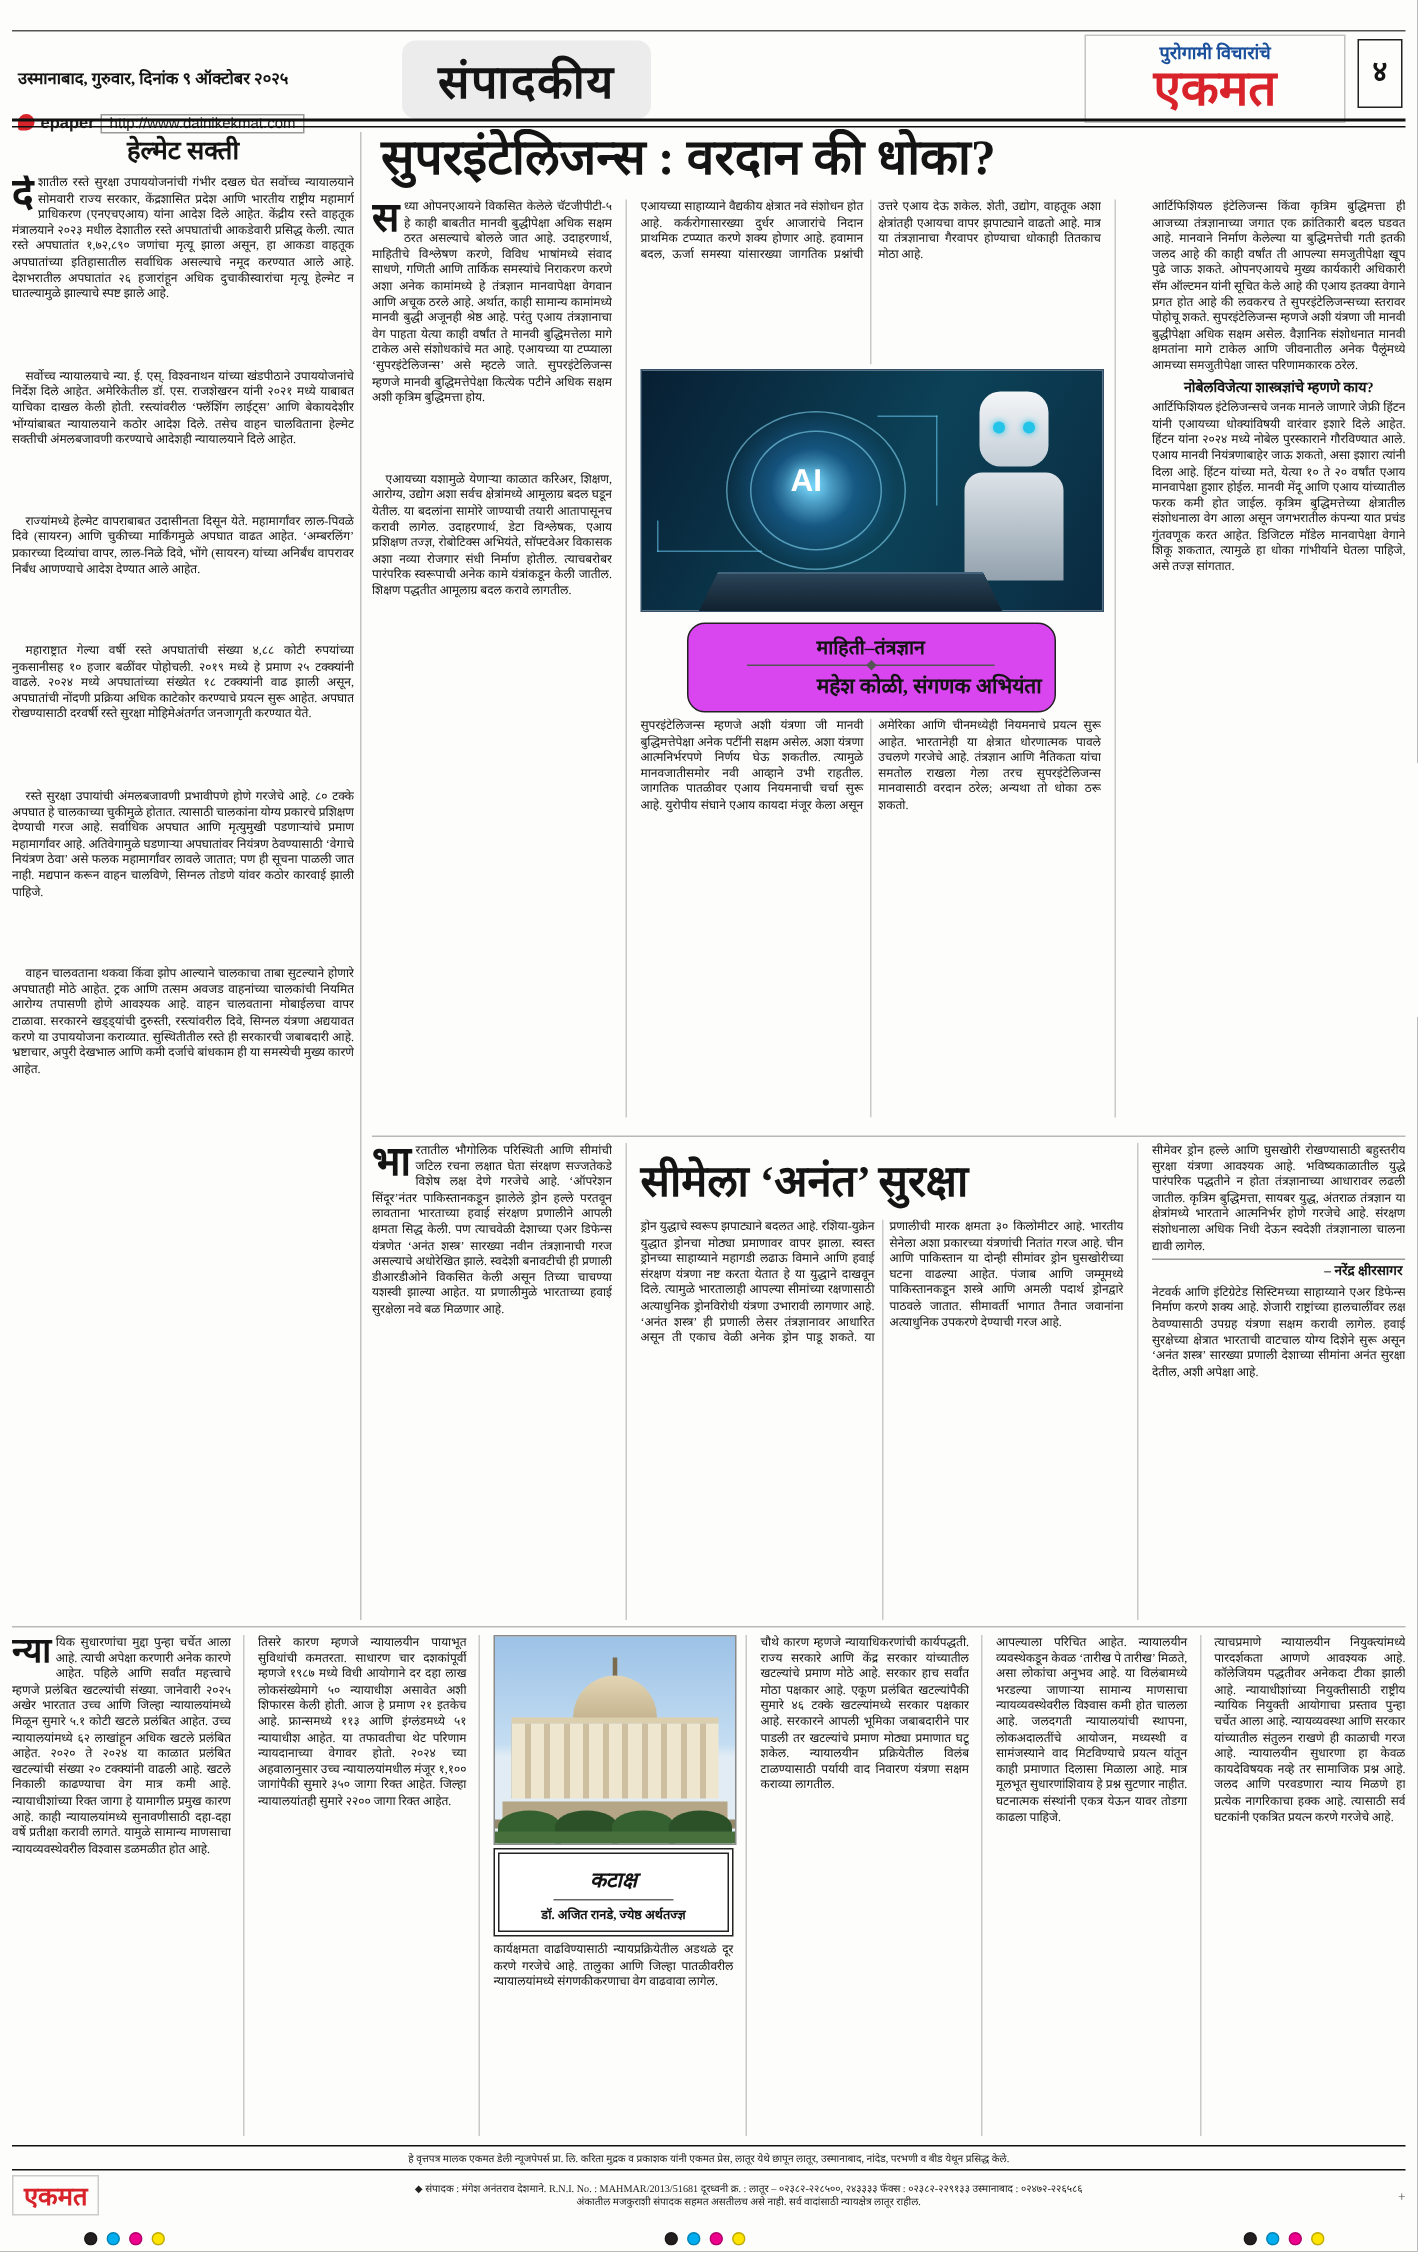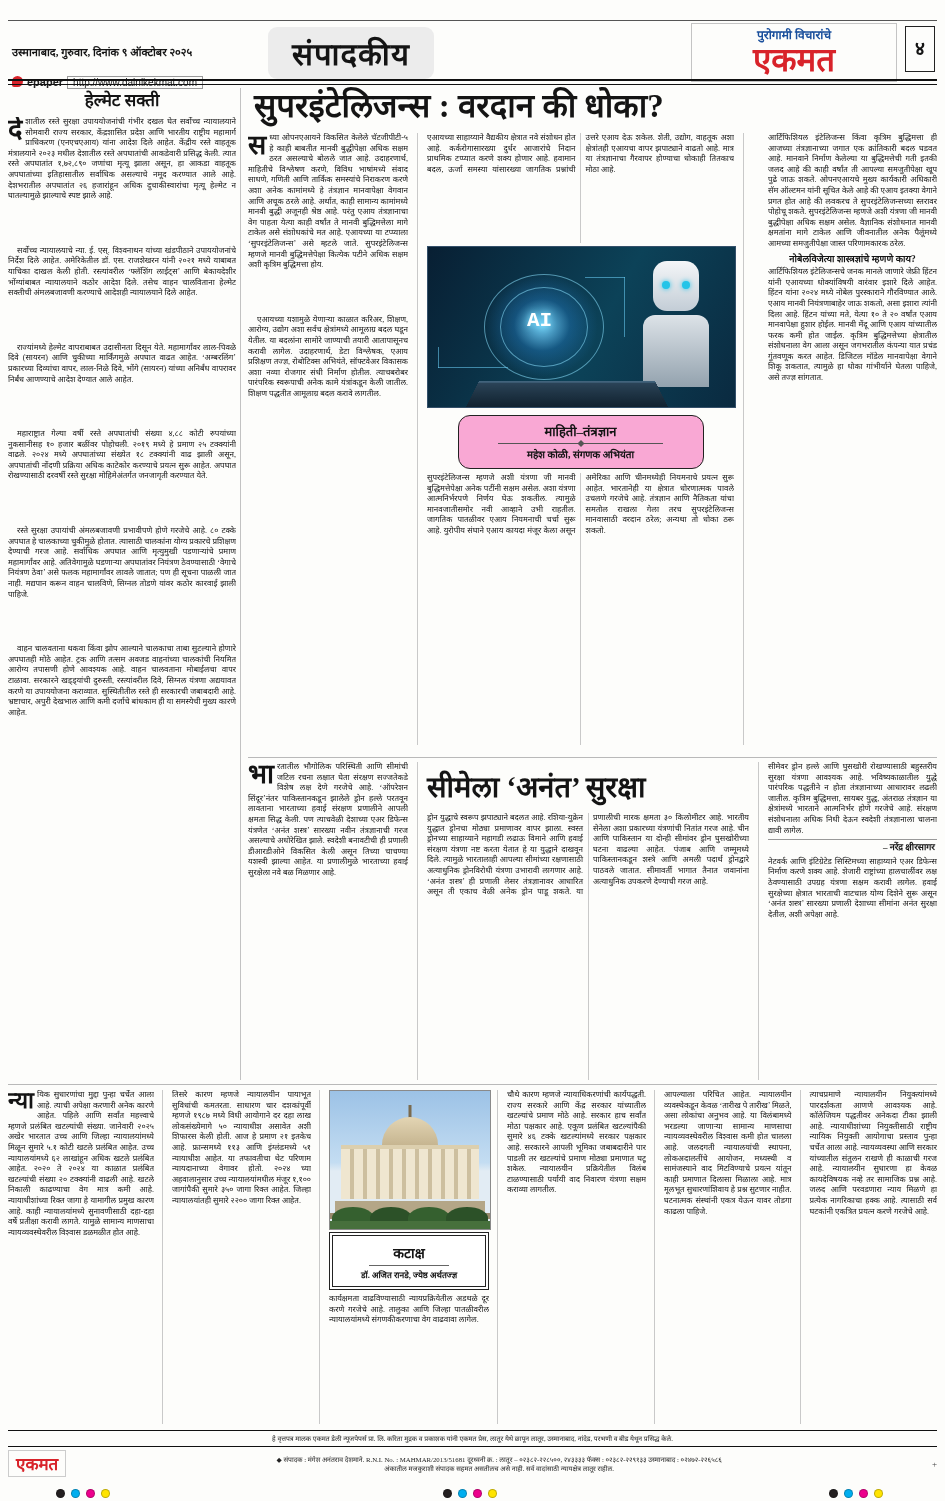--- a/index.html
+++ b/index.html
@@ -14,21 +14,21 @@
 
   
   .topline{position:absolute;left:8px;right:8px;top:20px;border-top:1px solid #555;}
   .dateline{position:absolute;left:12px;top:44px;font-size:11px;font-weight:bold;}
   .epaper-row{position:absolute;left:12px;top:76px;display:flex;align-items:flex-start;gap:4px;font-family:Liberation Sans, sans-serif;}
   .epaper-icon{width:11px;height:11px;border-radius:50% 50% 50% 2px;background:var(--red);display:inline-block;}
   .epaper-label{font-size:11px;font-weight:bold;color:#222;}
   .epaper-url{font-size:10px;border:1px solid #999;padding:0 5px;color:#222;text-decoration:none;}
   .section-box{position:absolute;left:268px;top:27px;background:#ececec;border-radius:9px;
                padding:5px 24px;font-size:31px;font-weight:bold;letter-spacing:1px;}
-  .masthead{position:absolute;right:48px;top:23px;width:160px;text-align:center;border:1px solid #c4c4c4;padding:2px 22px 4px;}
+  .masthead{position:absolute;right:48px;top:23px;width:160px;text-align:center;border:1px solid #c4c4c4;padding:2px 6px 4px;}
   .masthead .tagline{font-size:12px;font-weight:bold;color:var(--blue);}
   .masthead .name{font-size:33px;line-height:34px;font-weight:bold;color:var(--red);}
   .pagenum{position:absolute;right:10px;top:26px;width:28px;height:44px;border:1.5px solid #222;
            text-align:center;line-height:44px;font-size:19px;font-weight:bold;}
   .headrule{position:absolute;left:8px;right:8px;top:79px;height:3px;border-top:2px solid #111;border-bottom:1px solid #111;}
 
   
   .bodytext{font-size:8px;line-height:10.6px;text-align:justify;overflow:hidden;}
   .bodytext p{margin:0 0 3px;}
   .bodytext p + p{text-indent:9px;margin-top:44px;}
@@ -54,41 +54,41 @@
 
   
   .img-ai{position:relative;width:100%;height:160px;margin:3px 0;flex:none;overflow:hidden;
           background:linear-gradient(118deg,#081f33 0%,#0c4258 55%,#0a2a40 100%);border:1px solid #34506a;}
   .ai-glow{position:absolute;left:58px;top:26px;width:112px;height:104px;border-radius:50%;
            background:radial-gradient(closest-side,rgba(120,215,255,.95),rgba(40,140,220,.35),transparent);}
   .ai-ring{position:absolute;border:1px solid rgba(140,225,255,.55);border-radius:50%;}
   .ai-ring.r1{left:72px;top:40px;width:86px;height:78px;}
   .ai-ring.r2{left:56px;top:27px;width:118px;height:104px;}
   .ai-label{position:absolute;left:99px;top:62px;color:#fff;font-weight:bold;font-size:21px;
-            font-family:Liberation Mono, monospace;text-shadow:0 0 7px #7fe3ff;}
+            font-family:Liberation Sans, sans-serif;text-shadow:0 0 7px #7fe3ff;}
   .robot{position:absolute;right:26px;top:14px;}
   .robot-head{width:46px;height:50px;background:linear-gradient(#f4f6f8,#c3cdd6);border-radius:14px;position:relative;}
   .robot .eye{position:absolute;top:20px;width:8px;height:8px;border-radius:50%;background:#23c4e8;box-shadow:0 0 5px #23c4e8;}
   .robot .eye.l{left:9px}.robot .eye.r{right:9px}
   .robot-body{width:66px;height:72px;margin-left:-10px;margin-top:4px;background:linear-gradient(#dde3e8,#93a2ae);border-radius:12px 12px 0 0;}
   .laptop{position:absolute;left:44px;bottom:-4px;width:190px;height:30px;
           background:linear-gradient(#2b4458,#0d1d2a);transform:perspective(70px) rotateX(20deg);border-top:2px solid #41637c;}
   .circuit{position:absolute;background:rgba(110,210,250,.55);}
   .circuit.c1{left:10px;top:120px;width:70px;height:1px;}
   .circuit.c2{left:10px;top:100px;width:1px;height:21px;}
   .circuit.c3{right:110px;top:30px;width:1px;height:60px;}
   .circuit.c4{right:110px;top:30px;width:40px;height:1px;}
 
   
   .infobox{width:228px;margin:4px auto;border:1.5px solid #222;border-radius:12px;
-           padding:6px 8px 7px;text-align:center;background:#f9a8d4;flex:none;}
+           padding:6px 8px 7px;text-align:center;background:#d946ef;flex:none;}
   .infobox .t{font-weight:bold;font-size:13px;}
   .infobox .d{width:72%;margin:3px auto;border-top:1px solid #555;position:relative;height:0;}
   .infobox .d i{position:absolute;left:50%;top:-3px;width:5px;height:5px;background:#555;transform:translateX(-50%) rotate(45deg);}
-  .infobox .a{font-size:10px;font-weight:bold;margin-top:2px;}
+  .infobox .a{font-size:14px;font-weight:bold;margin-top:2px;text-align:right;}
 
   
   .art-border{position:absolute;left:248px;top:762px;width:689px;height:318px;overflow:hidden;}
   .brow{display:flex;gap:9px;height:100%;}
   .bcol{width:160px;flex:none;}
   .bmid{flex:1;display:flex;flex-direction:column;min-width:0;}
   .bmid h2{margin:4px 0 8px;text-align:left;font-size:29px;}
   .byline{text-align:right;font-weight:bold;font-size:9px;border-top:1px solid #999;padding:2px 2px 1px;margin:3px 0;}
 
   
@@ -111,21 +111,21 @@
               background:repeating-linear-gradient(90deg,#efe6d0 0 9px,#cdbf9f 9px 13px);}
   .court-base{position:absolute;left:3%;bottom:16px;width:94%;height:12px;background:#b4a687;}
   .court-steps{position:absolute;left:0;bottom:10px;width:100%;height:6px;background:#97896c;}
   .bush{position:absolute;bottom:0;width:42px;height:22px;border-radius:50% 50% 0 0;background:#35602f;}
   .bush.b1{left:2px}.bush.b2{left:40px;background:#2c5128}.bush.b3{right:40px}.bush.b4{right:2px;background:#2c5128}
   .court-lawn{position:absolute;left:0;bottom:0;width:100%;height:8px;background:#47703c;}
 
   
   .kataksha{flex:none;margin:5px 3px;border:1px solid #222;box-shadow:0 0 0 2px #fff,0 0 0 3px #222;
             padding:7px 4px 6px;text-align:center;background:#fff;}
-  .kataksha .t{font-weight:bold;font-size:14px;}
+  .kataksha .t{font-weight:bold;font-size:14px;font-style:italic;}
   .kataksha .d{width:55%;margin:3px auto;border-top:1px solid #666;height:0;}
   .kataksha .a{font-size:8.5px;font-weight:bold;}
 
   
   .footrule1{position:absolute;left:8px;right:8px;top:1430px;border-top:1.5px solid #111;}
   .footline1{position:absolute;left:8px;right:8px;top:1434px;text-align:center;font-size:6.8px;color:#222;}
   .footrule2{position:absolute;left:8px;right:8px;top:1446px;border-top:1px solid #111;}
   .footmain{position:absolute;left:8px;right:8px;top:1450px;display:flex;align-items:center;gap:10px;}
   .footlogo{flex:none;color:var(--red);font-weight:bold;font-size:17px;border:1px solid #ccc;padding:1px 7px;}
   .foottext{flex:1;text-align:center;font-size:6.8px;line-height:9px;color:#222;}

